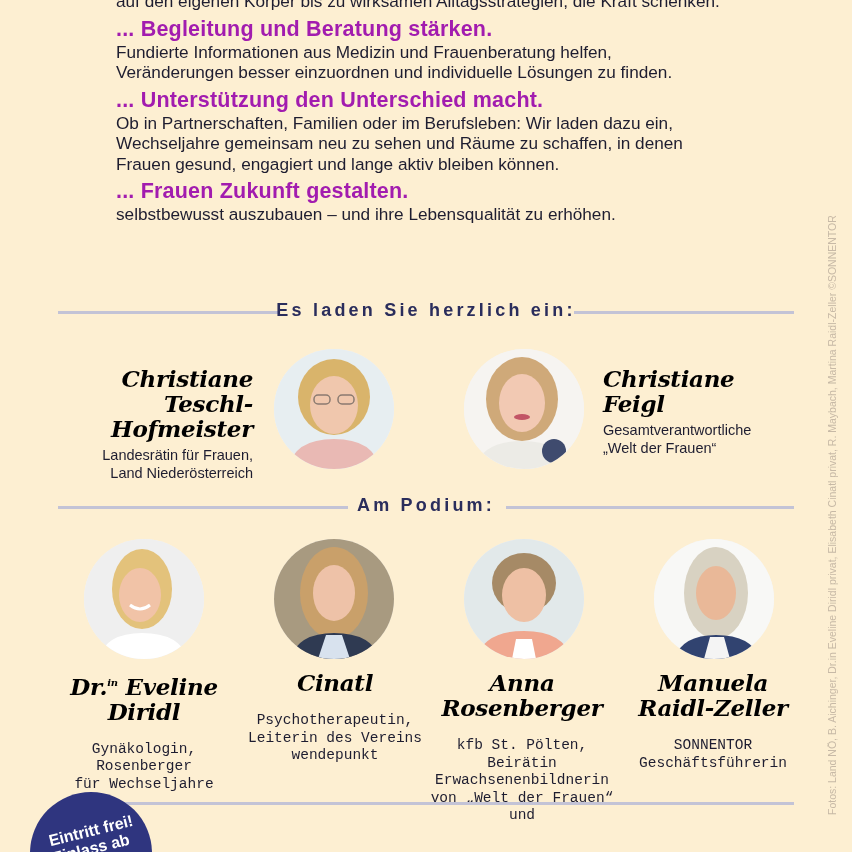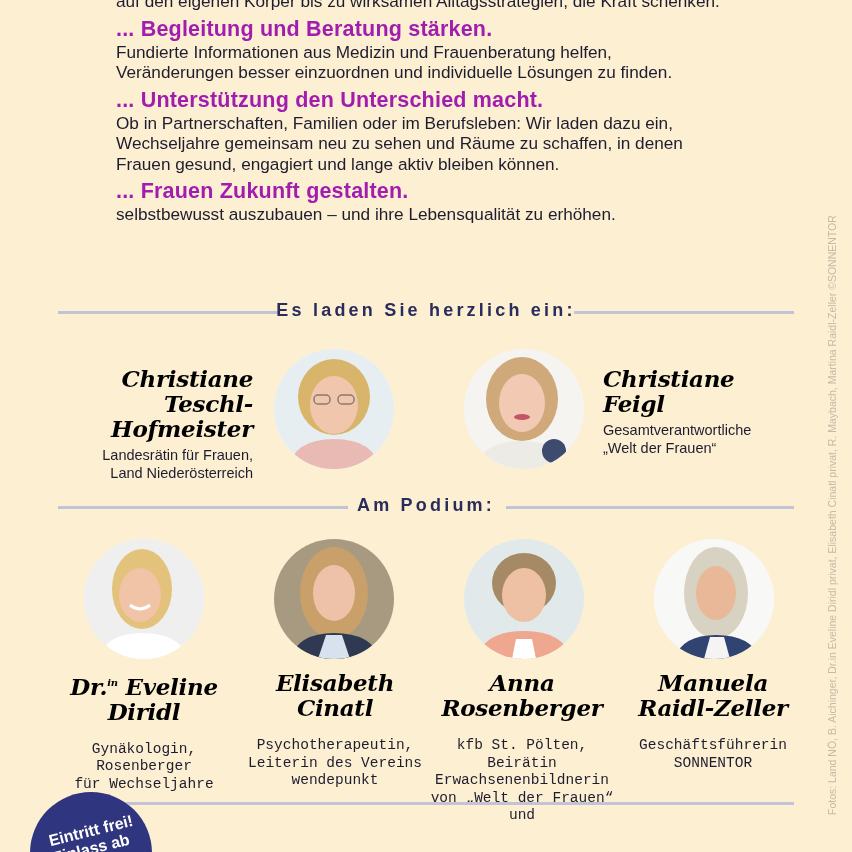--- a/index.html
+++ b/index.html
@@ -172,21 +172,20 @@
   </div>
   <div class="role">
     <div>Gynäkologin,</div>
     <div>Rosenberger</div>
     <div>für Wechseljahre</div>
   </div>
 </div>
 
 <div class="speaker" style="left:240px;">
   <div class="name">
-    <div>Elisabeth</div>
     <div>Cinatl</div>
   </div>
   <div class="role">
     <div>Psychotherapeutin,</div>
     <div>Leiterin des Vereins</div>
     <div>wendepunkt</div>
   </div>
 </div>
 
 <div class="speaker" style="left:427px;">
@@ -200,22 +199,22 @@
     <div>von „Welt der Frauen“ und</div>
   </div>
 </div>
 
 <div class="speaker" style="left:618px;">
   <div class="name">
     <div>Manuela</div>
     <div>Raidl-Zeller</div>
   </div>
   <div class="role">
+    <div>SONNENTOR</div>
     <div>Geschäftsführerin</div>
-    <div>SONNENTOR</div>
   </div>
 </div>
 
 <div class="bottom-line"></div>
 
 <div class="badge">
   <div class="t1">Eintritt frei!</div>
   <div class="t2">Einlass ab</div>
 </div>
 

